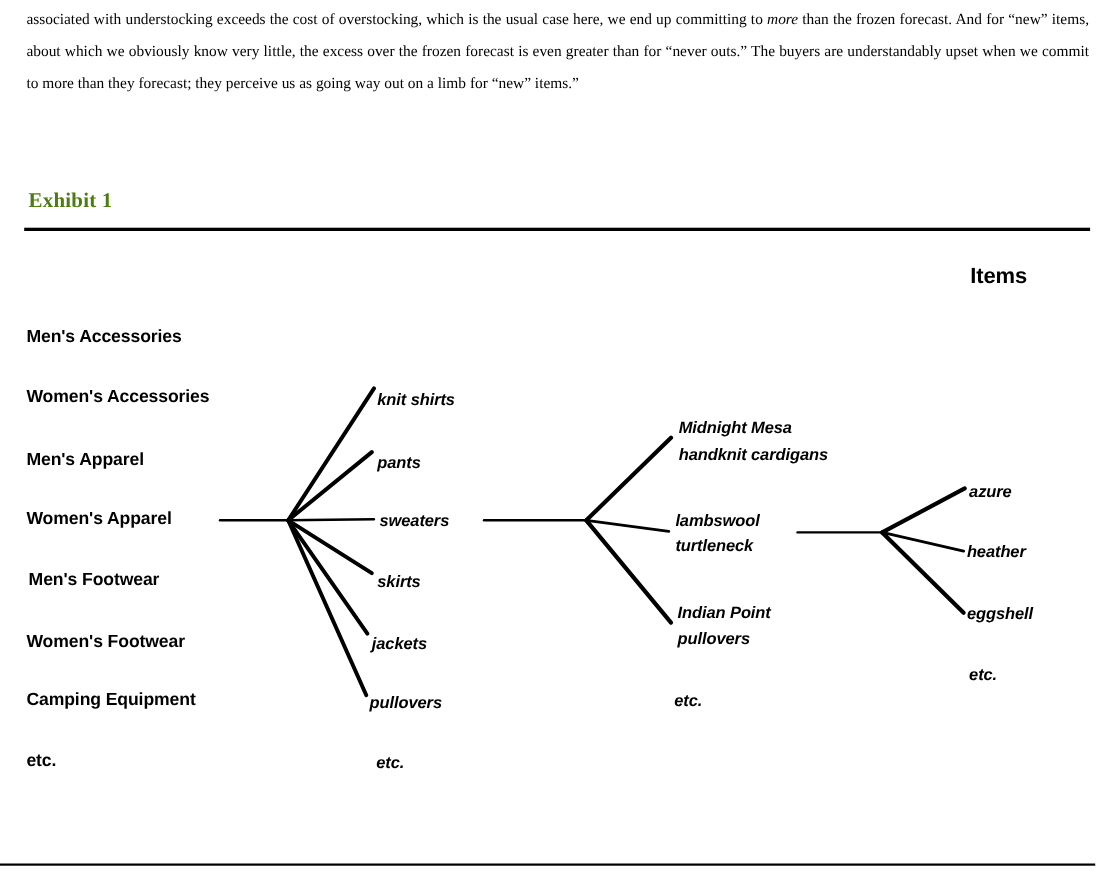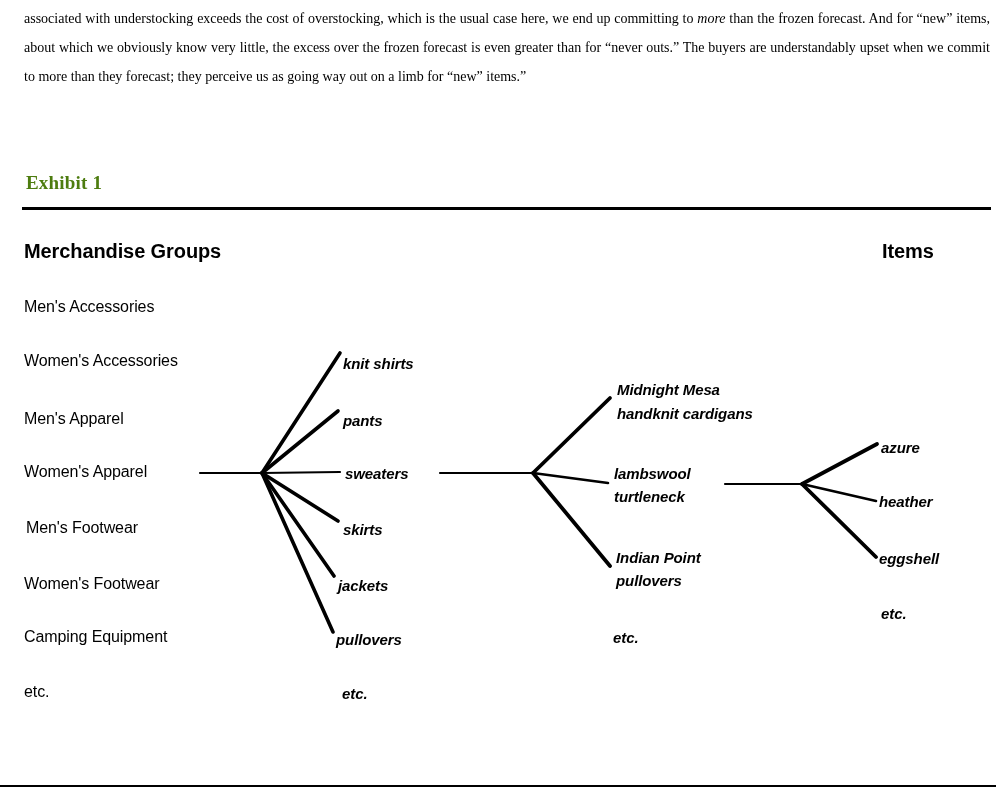--- a/index.html
+++ b/index.html
@@ -88,21 +88,21 @@
     letter-spacing: -0.1px;
     font-style: italic;
   }
   .node-label.etc {
     font-size: 15px;
   }
   .group-label {
     position: absolute;
     font-family: "Liberation Sans", "DejaVu Sans", sans-serif;
     font-size: 16px;
-    font-weight: normal;
+    font-weight: bold;
     color: #000000;
     white-space: nowrap;
     letter-spacing: -0.1px;
   }
 
   
   #fan-svg {
     position: absolute;
     left: 0;
     top: 0;
@@ -123,21 +123,20 @@
 
   <div class="paragraph">
     <span>associated with understocking exceeds the cost of overstocking, which is the usual case here, we end up committing to </span><em>more</em><span> than the frozen forecast.  And for “new” items, about which we obviously know very little, the excess over the frozen forecast is even greater than for “never outs.”  The buyers are understandably upset when we commit to more than they forecast; they perceive us as going way out on a limb for “new” items.”</span>
   </div>
 
   <div class="exhibit-title">Exhibit 1</div>
 
   <div class="rule rule-top"></div>
   <div class="rule rule-bottom"></div>
 
-  <div class="col-header" style="left:24px; top:240px;">Merchandise Groups</div>
   <div class="col-header" style="left:882px; top:240px;">Items</div>
 
   <div class="group-label" style="left:24px; top:298px;">Men's Accessories</div>
   <div class="group-label" style="left:24px; top:352px;">Women's Accessories</div>
   <div class="group-label" style="left:24px; top:410px;">Men's Apparel</div>
   <div class="group-label" style="left:24px; top:463px;">Women's Apparel</div>
   <div class="group-label" style="left:26px; top:519px;">Men's Footwear</div>
   <div class="group-label" style="left:24px; top:575px;">Women's Footwear</div>
   <div class="group-label" style="left:24px; top:628px;">Camping Equipment</div>
   <div class="group-label" style="left:24px; top:683px;">etc.</div>

